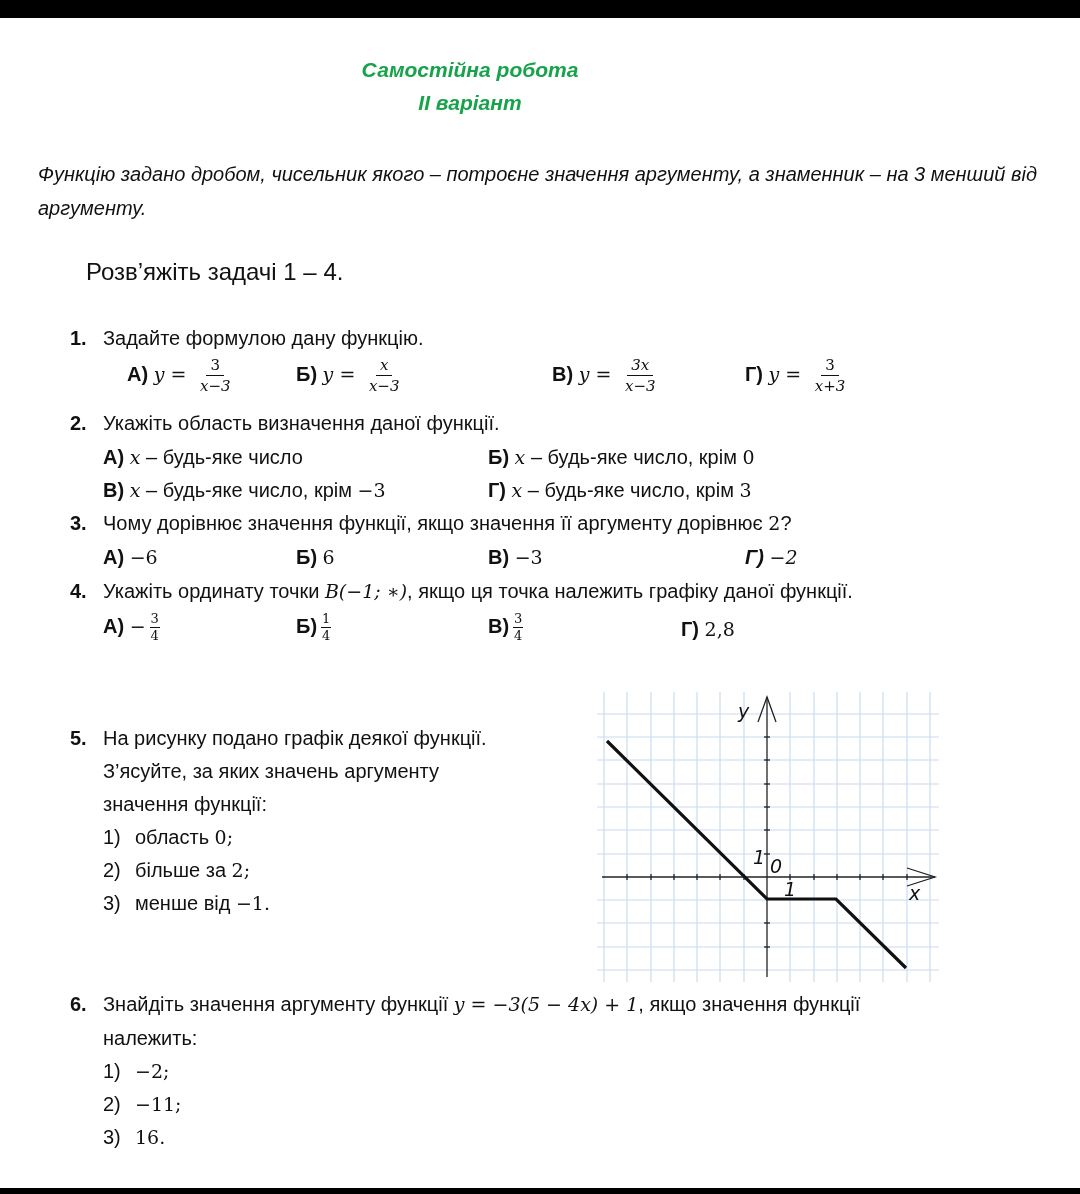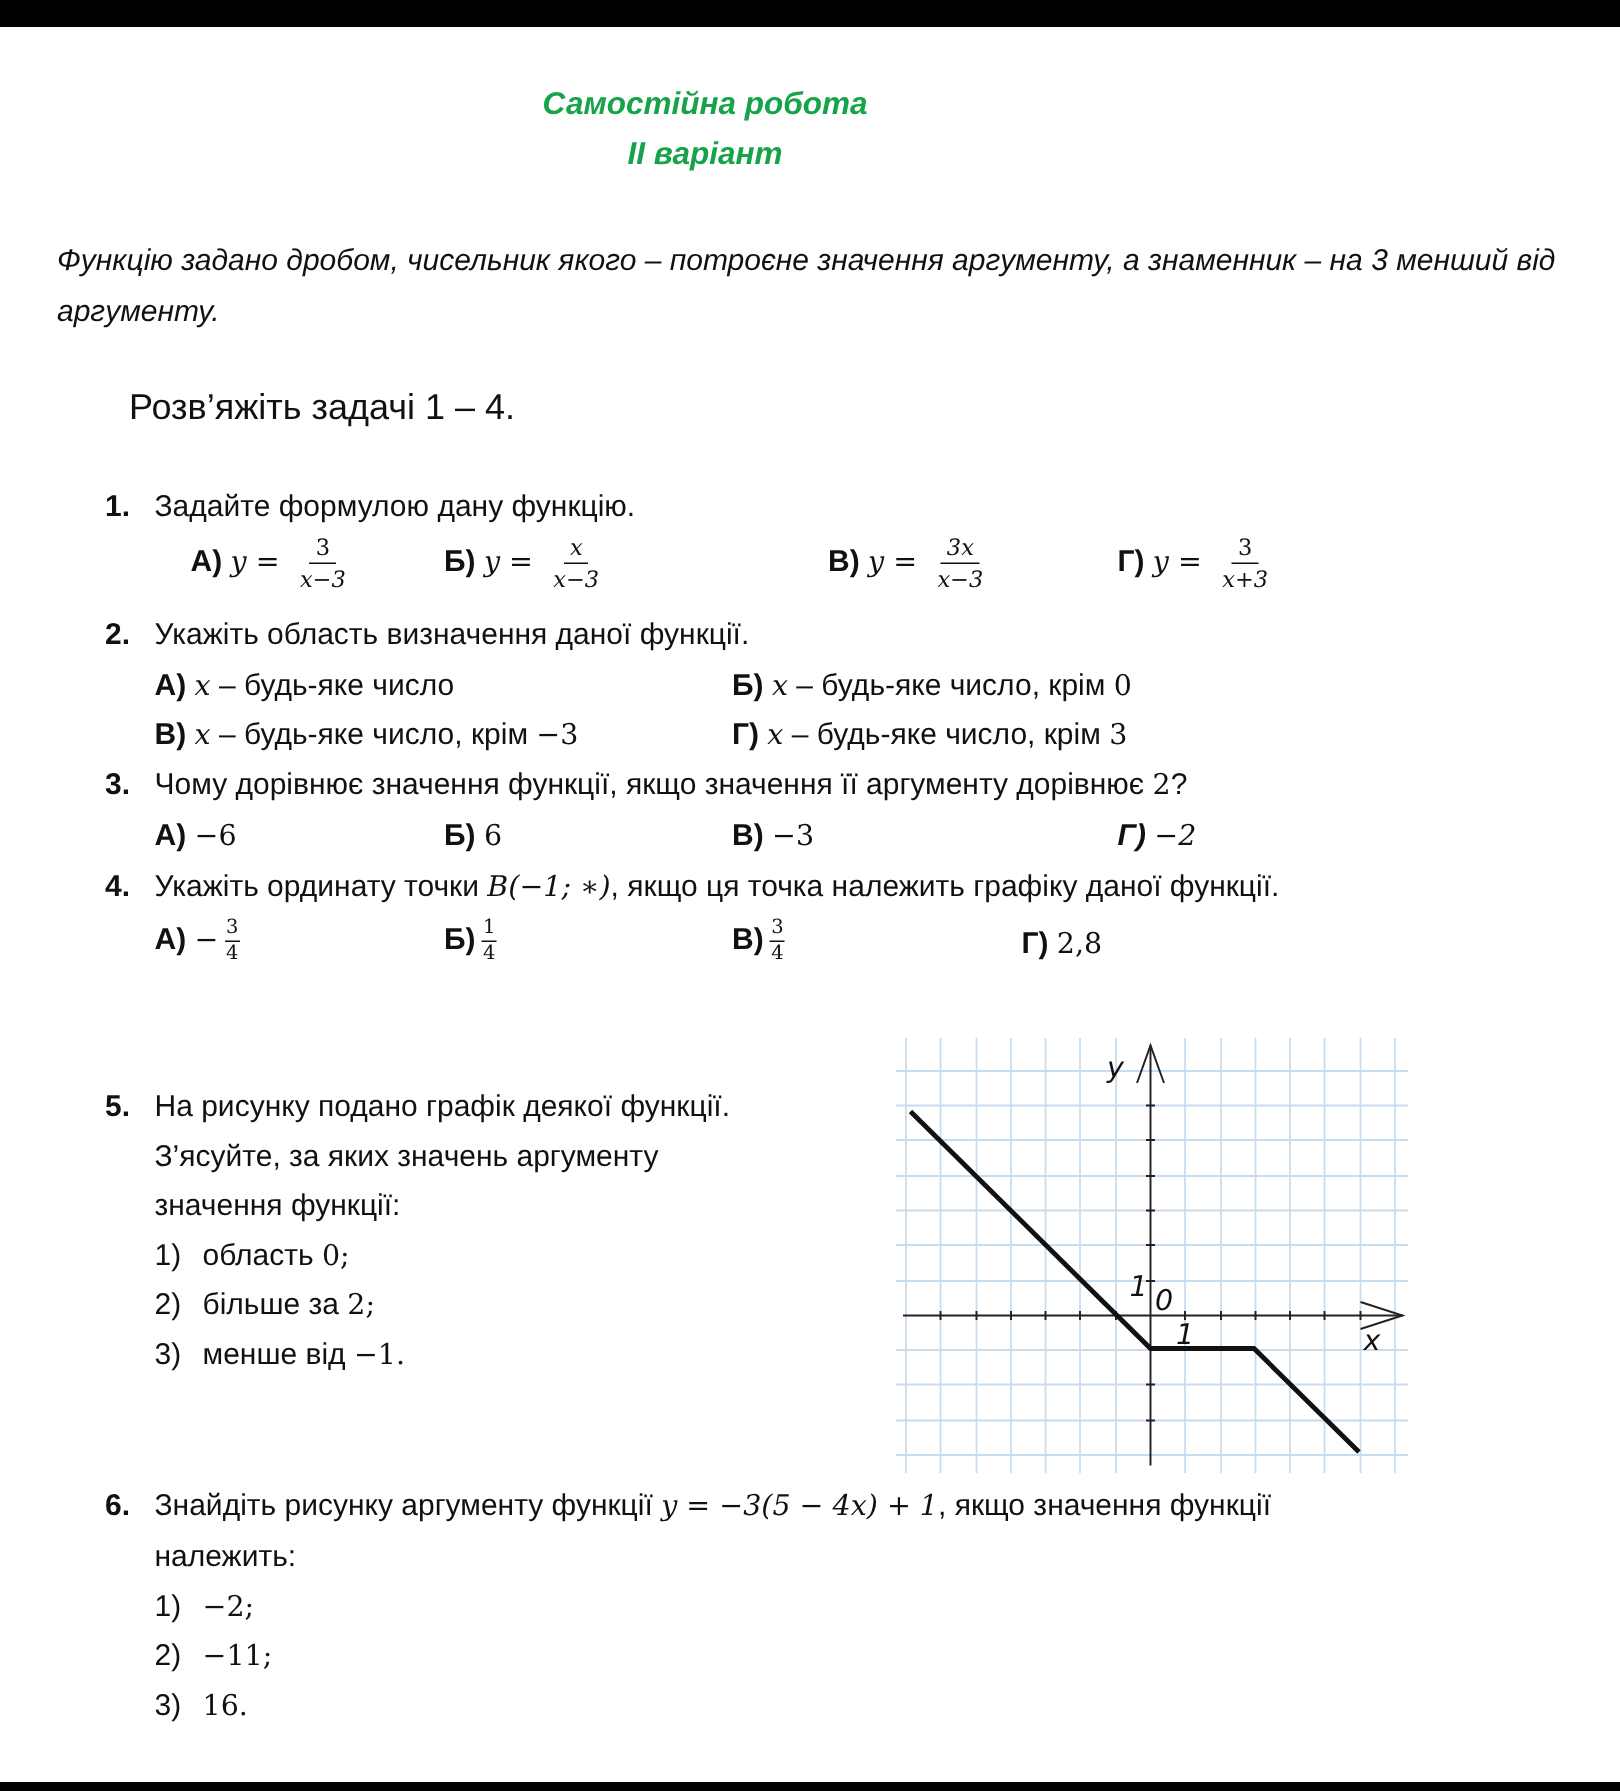--- a/index.html
+++ b/index.html
@@ -209,20 +209,20 @@
   <g font-family="DejaVu Sans, sans-serif" font-style="italic" font-size="19" fill="#111">
     <text x="141" y="26">y</text>
     <text x="312" y="208">x</text>
     <text x="173" y="181">0</text>
     <text x="187" y="204">1</text>
     <text x="156" y="172">1</text>
   </g>
 </svg>
 
 <div class="q" style="left:70px; top:993px;">
-  <span class="qn">6.</span><span>Знайдіть рисунку аргументу функції </span><span class="mi">y = −3(5 − 4x) + 1</span><span>, якщо значення функції</span>
+  <span class="qn">6.</span><span>Знайдіть значення аргументу функції </span><span class="mi">y = −3(5 − 4x) + 1</span><span>, якщо значення функції</span>
 </div>
 <div class="sub" style="left:103px; top:1027px;">належить:</div>
 <div class="sub" style="left:103px; top:1060px;"><span class="n">1)</span><span class="m">−2;</span></div>
 <div class="sub" style="left:103px; top:1093px;"><span class="n">2)</span><span class="m">−11;</span></div>
 <div class="sub" style="left:103px; top:1126px;"><span class="n">3)</span><span class="m">16.</span></div>
 
 <div class="bar-bottom"></div>
 
 </body></html>

